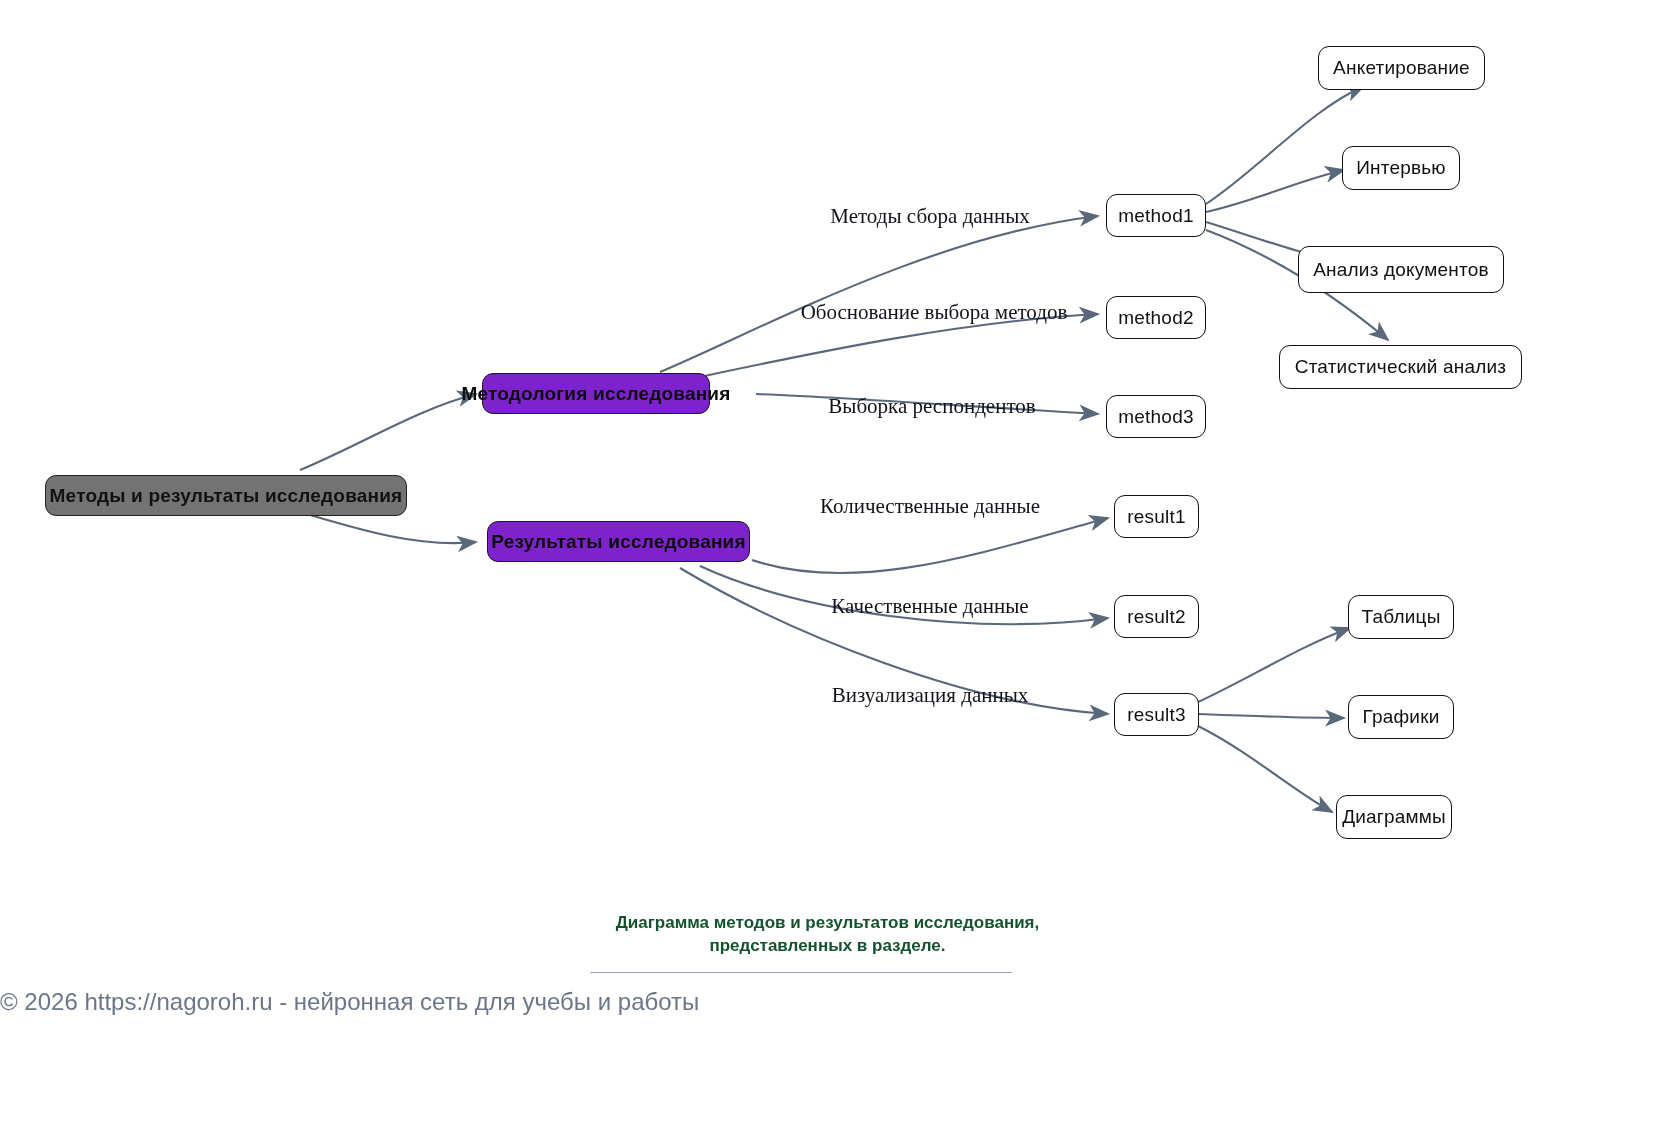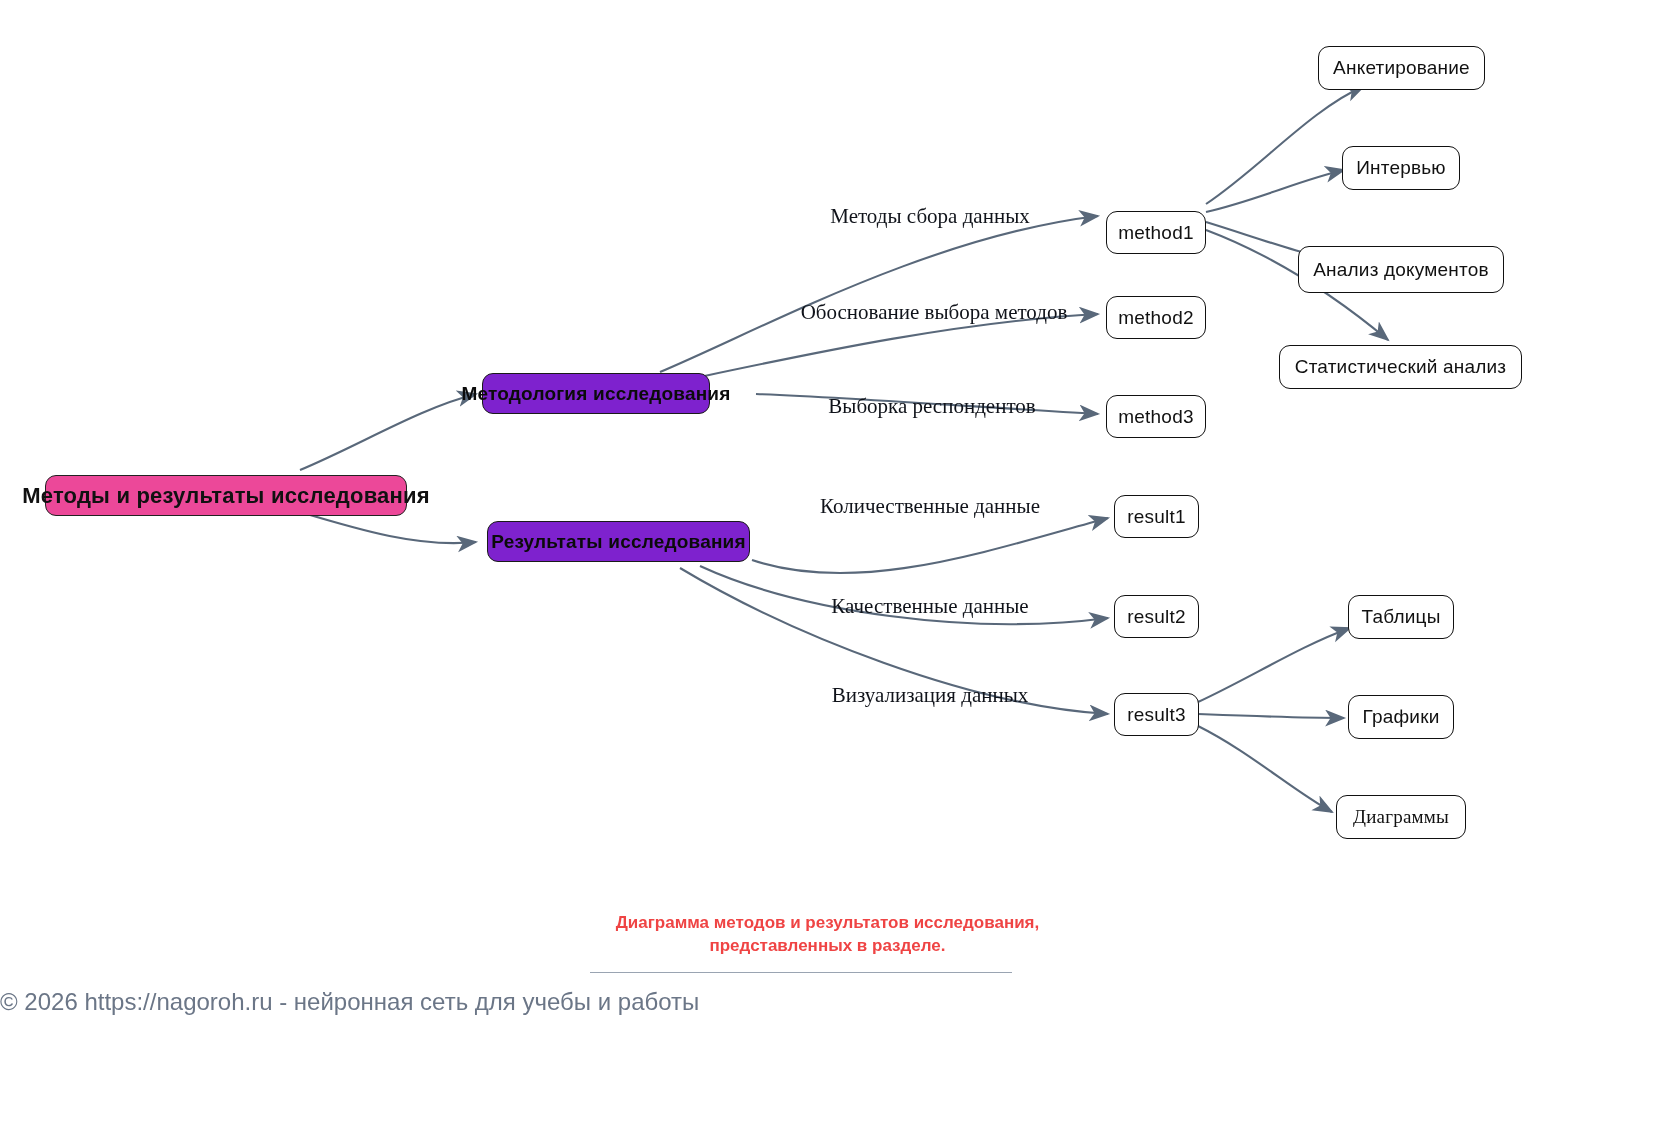--- a/index.html
+++ b/index.html
@@ -32,24 +32,24 @@
     justify-content: center;
     border-radius: 11px;
     border: 1.6px solid #1d1d1d;
     white-space: nowrap;
     font-family: "Liberation Sans", sans-serif;
     font-size: 19px;
     color: #111111;
     letter-spacing: 0.2px;
   }
   .node.root {
-    background: #ec4899;
+    background: #737373;
     border-color: #222222;
     font-weight: 700;
-    font-size: 22px;
+    font-size: 19px;
   }
   .node.branch {
     background: #7e22ce;
     border-color: #1a1a1a;
     font-weight: 700;
     color: #0b0b0b;
     font-size: 19px;
   }
   .node.plain {
     background: #ffffff;
@@ -66,21 +66,21 @@
   }
   #caption {
     position: absolute;
     left: 0;
     top: 912px;
     width: 1655px;
     text-align: center;
     font-family: "Liberation Sans", sans-serif;
     font-weight: 700;
     font-size: 17px;
-    color: #ef4444;
+    color: #14532d;
     line-height: 1.35;
   }
   #divider {
     position: absolute;
     left: 590px;
     top: 972px;
     width: 422px;
     height: 1px;
     background: #9aa4b2;
   }
@@ -135,21 +135,21 @@
   </div>
 
   <div class="node branch" style="left:482px; top:373px; width:228px; height:41px;">
     <span>Методология исследования</span>
   </div>
 
   <div class="node branch" style="left:487px; top:521px; width:263px; height:41px;">
     <span>Результаты исследования</span>
   </div>
 
-  <div class="node plain" style="left:1106px; top:211px; width:100px; height:43px;">
+  <div class="node plain" style="left:1106px; top:194px; width:100px; height:43px;">
     <span>method1</span>
   </div>
   <div class="node plain" style="left:1106px; top:296px; width:100px; height:43px;">
     <span>method2</span>
   </div>
   <div class="node plain" style="left:1106px; top:395px; width:100px; height:43px;">
     <span>method3</span>
   </div>
 
   <div class="node plain" style="left:1114px; top:495px; width:85px; height:43px;justify-content:center;">
@@ -174,21 +174,21 @@
   <div class="node plain" style="left:1279px; top:345px; width:243px; height:44px;">
     <span>Статистический анализ</span>
   </div>
 
   <div class="node plain" style="left:1348px; top:595px; width:106px; height:44px;">
     <span>Таблицы</span>
   </div>
   <div class="node plain" style="left:1348px; top:695px; width:106px; height:44px;">
     <span>Графики</span>
   </div>
-  <div class="node plain" style="left:1336px; top:795px; width:130px; height:44px;font-family:Liberation Serif, serif;">
+  <div class="node plain" style="left:1336px; top:795px; width:116px; height:44px;">
     <span>Диаграммы</span>
   </div>
 
   <div class="edge-label" style="left:930px; top:216px;">Методы сбора данных</div>
   <div class="edge-label" style="left:934px; top:312px;">Обоснование выбора методов</div>
   <div class="edge-label" style="left:932px; top:406px;">Выборка респондентов</div>
   <div class="edge-label" style="left:930px; top:506px;">Количественные данные</div>
   <div class="edge-label" style="left:930px; top:606px;">Качественные данные</div>
   <div class="edge-label" style="left:930px; top:695px;">Визуализация данных</div>
 

